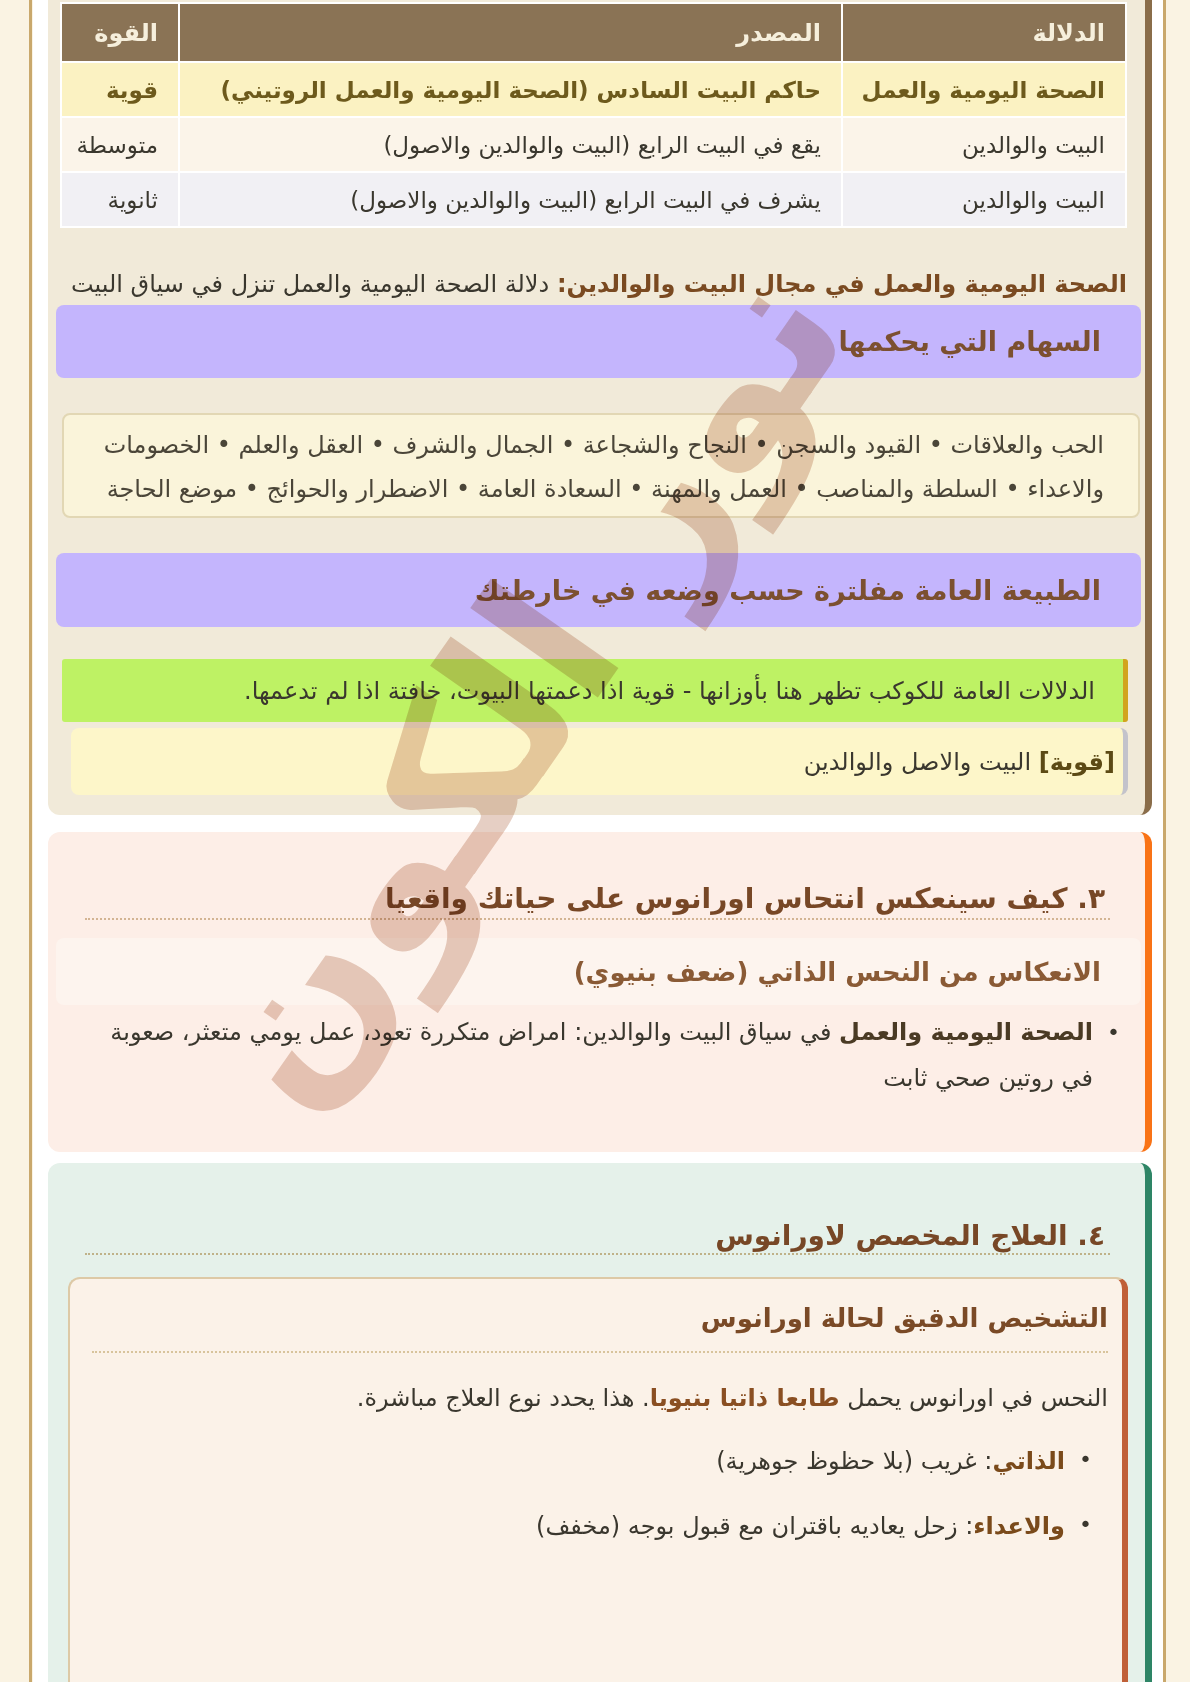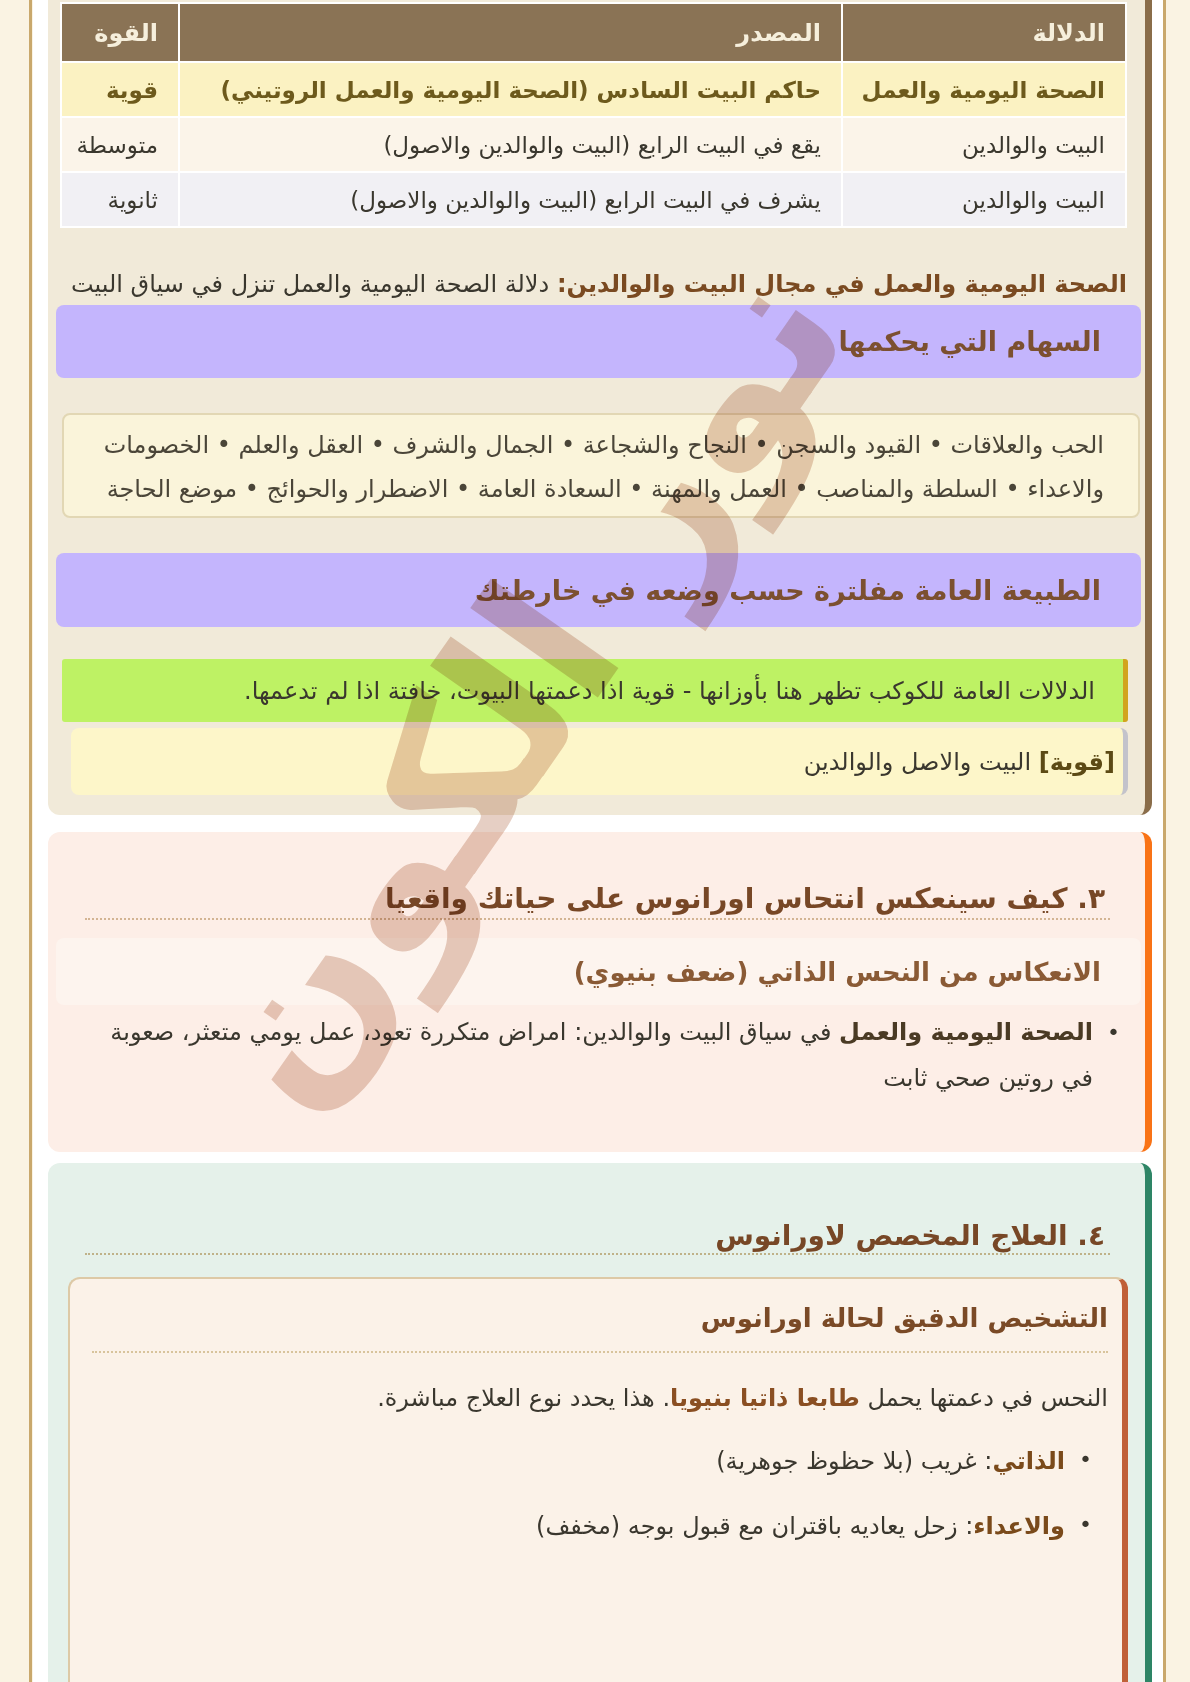--- a/index.html
+++ b/index.html
@@ -212,21 +212,21 @@
     <span><b>الصحة اليومية والعمل</b><span> في سياق البيت والوالدين: امراض متكررة تعود، عمل يومي متعثر، صعوبة في روتين صحي ثابت</span></span>
   </div>
 </section>
 
 <section class="card card-teal">
   <h2 class="sec-h" style="top:30px;">٤. العلاج المخصص لاورانوس</h2>
   <div class="dotted" style="top:90px;border-top-color:#bfb289;"></div>
 
   <div class="inner-card">
     <div class="inner-h">التشخيص الدقيق لحالة اورانوس</div>
-    <p class="inner-para"><span>النحس في دعمتها يحمل </span><b>طابعا ذاتيا بنيويا</b><span>. هذا يحدد نوع العلاج مباشرة.</span></p>
+    <p class="inner-para"><span>النحس في اورانوس يحمل </span><b>طابعا ذاتيا بنيويا</b><span>. هذا يحدد نوع العلاج مباشرة.</span></p>
     <ul class="inner-list">
       <li>
         <span class="dot">•</span>
         <span><b>الذاتي</b><span>: غريب (بلا حظوظ جوهرية)</span></span>
       </li>
       <li>
         <span class="dot">•</span>
         <span><b>والاعداء</b><span>: زحل يعاديه باقتران مع قبول بوجه (مخفف)</span></span>
       </li>
     </ul>

